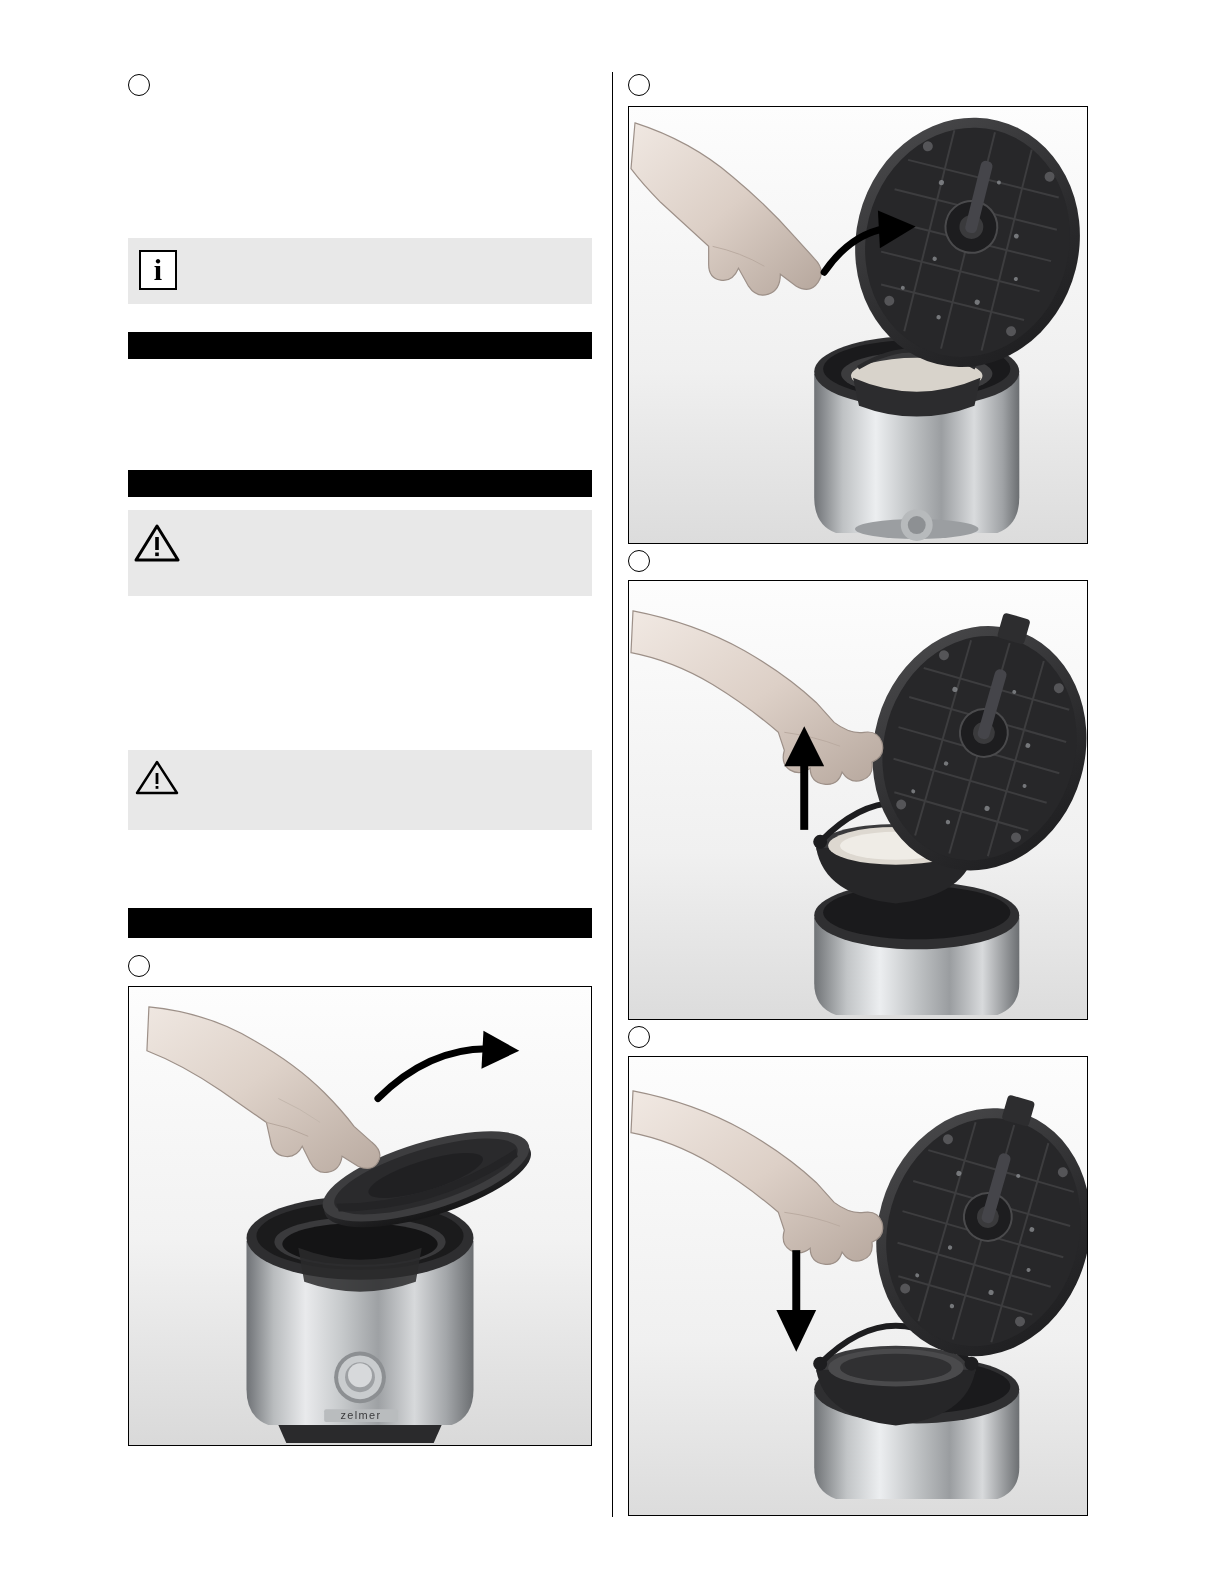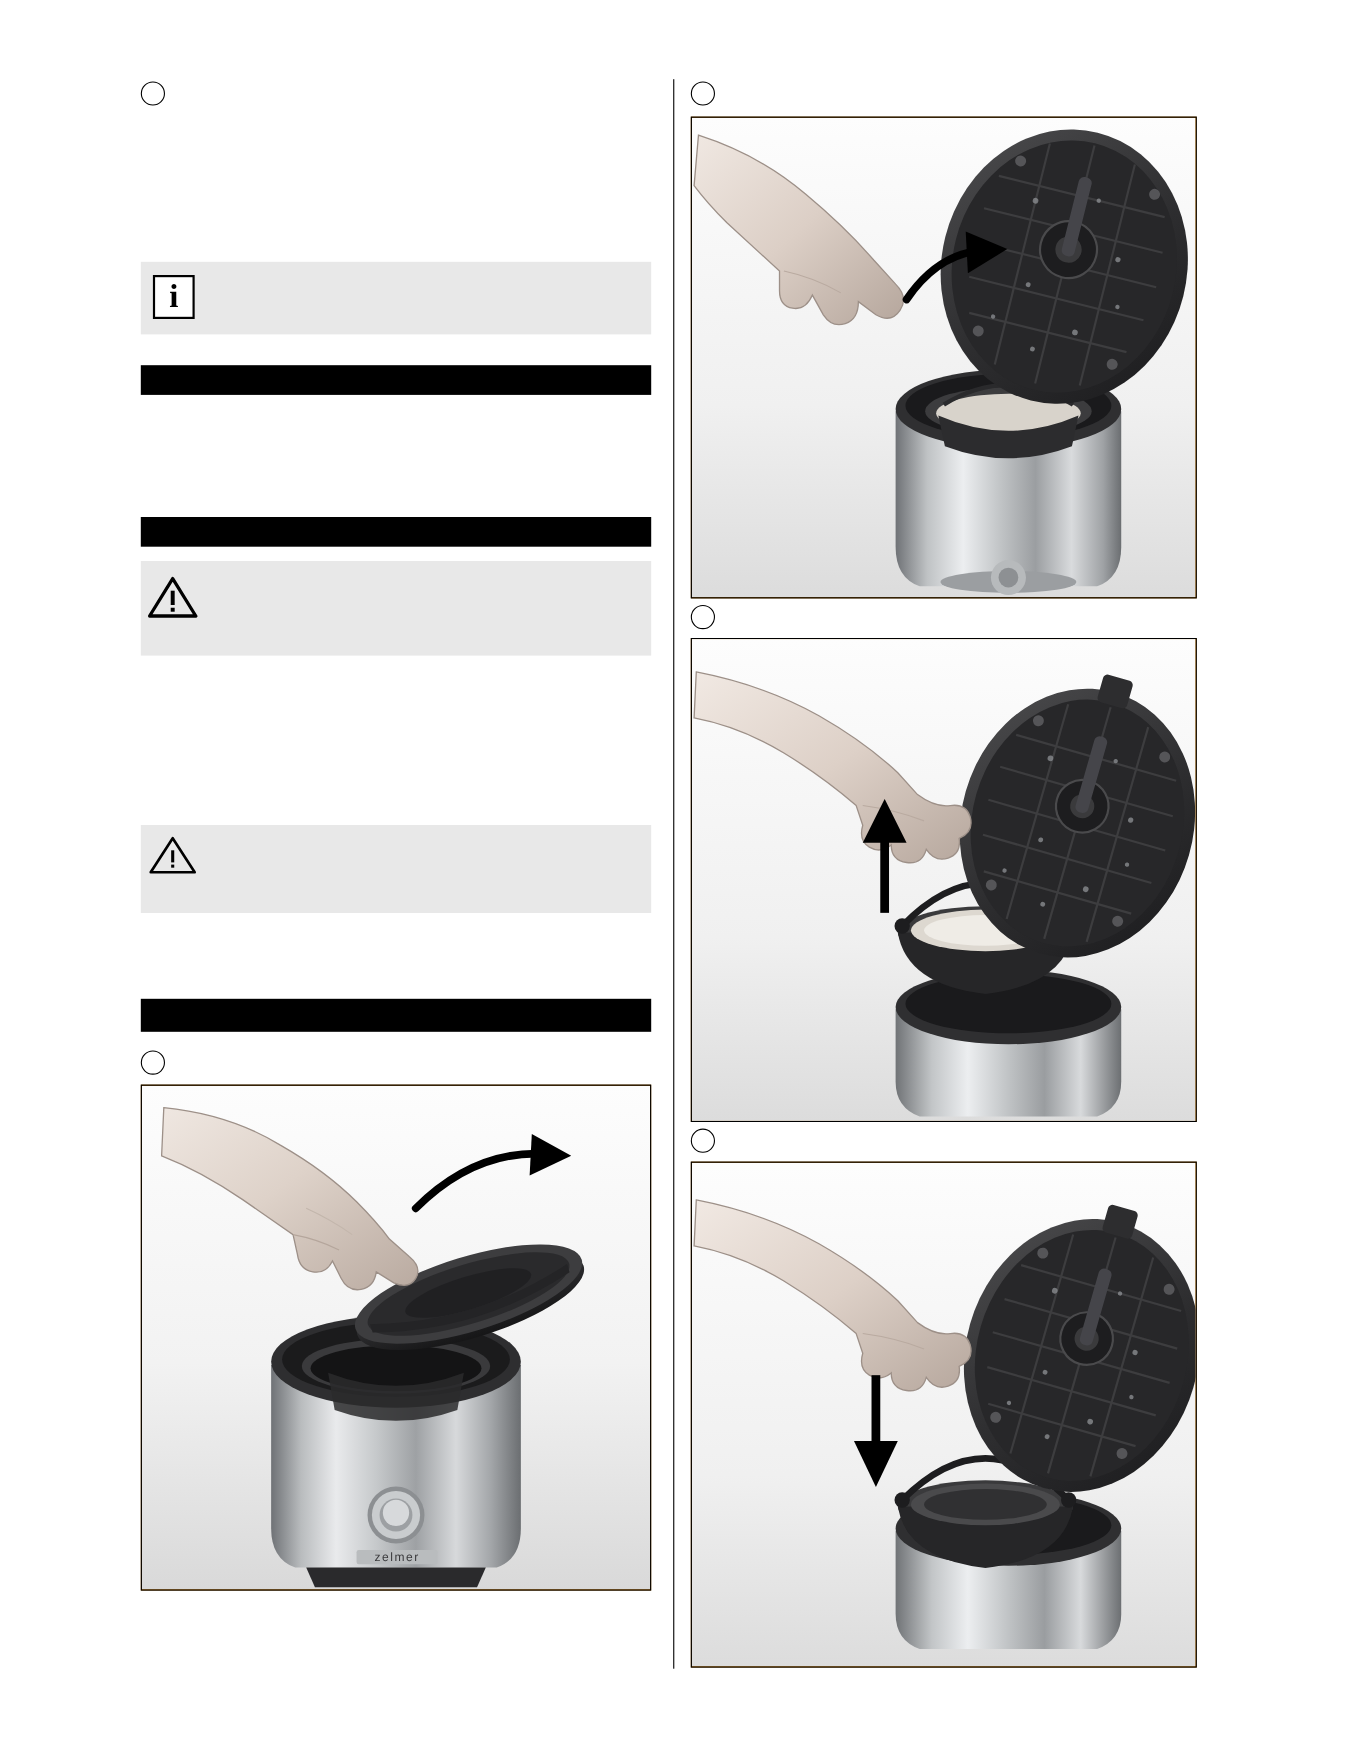--- a/index.html
+++ b/index.html
@@ -76,21 +76,21 @@
   .section-bar {
     position: absolute;
     background: #000000;
   }
 
   
   .figure {
     position: absolute;
     border: 1.5px solid #000000;
     box-sizing: border-box;
-    background: #a16207;
+    background: #d946ef;
     overflow: hidden;
   }
   .fig-canvas {
     position: absolute;
     left: 0; top: 0;
     width: 100%;
     height: 100%;
   }
 
   

